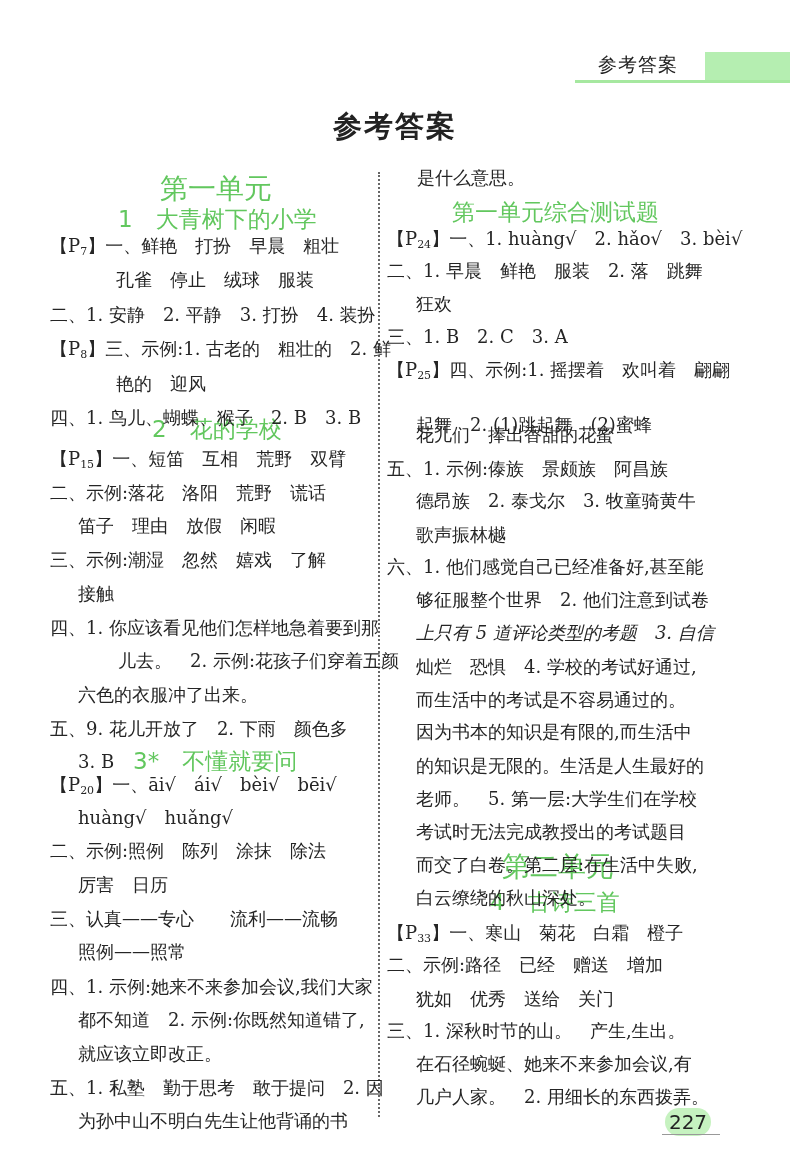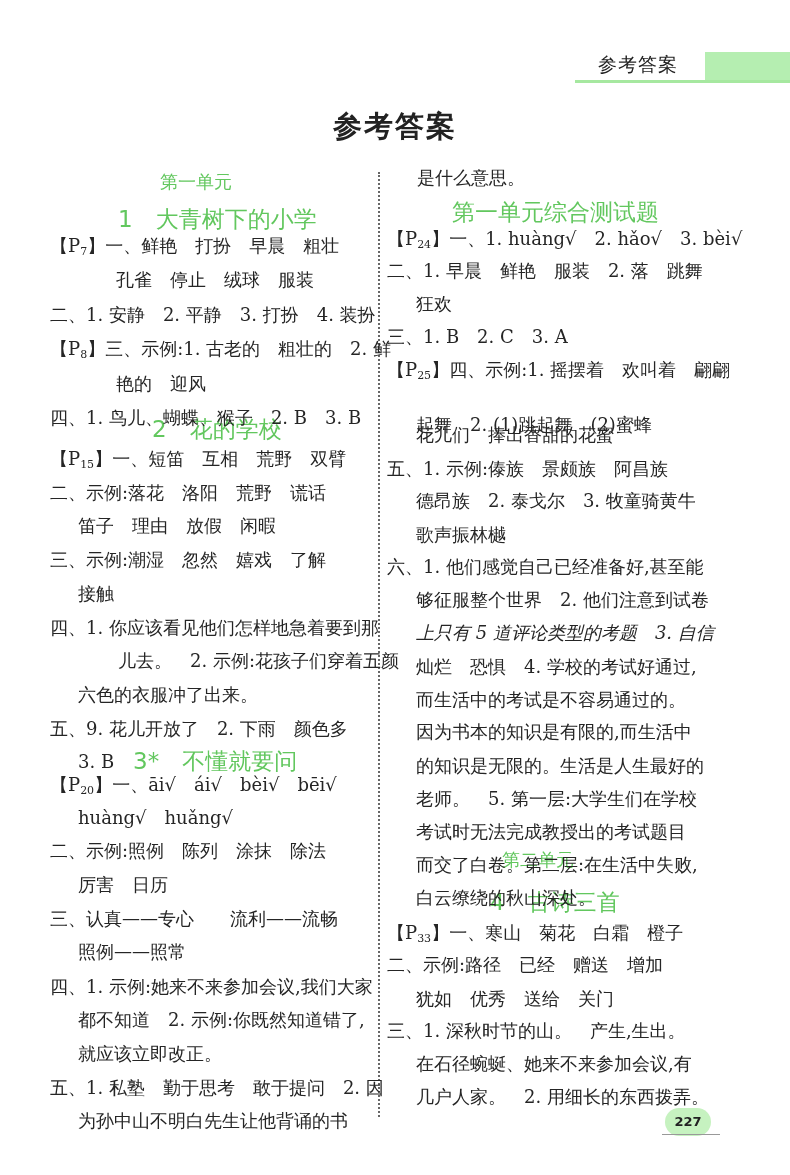--- a/index.html
+++ b/index.html
@@ -26,26 +26,26 @@
   }
   .divider {
     position: absolute; left: 378px; top: 172px; height: 945px; border-left: 2px dotted #666;
   }
   .line-row {
     position: absolute; font-size: 18px; line-height: 22px; white-space: pre; color: #252525;
   }
   .green-h {
     position: absolute; font-family: "DejaVu Sans", sans-serif; color: #62c75e; white-space: pre;
   }
-  .unit { font-size: 18px; }
+  .unit { font-size: 28px; }
   .lesson { font-size: 23px; }
   .sub { font-size: 11px; vertical-align: -3px; }
   .page-num {
     position: absolute; left: 665px; top: 1108px; width: 46px; height: 28px; border-radius: 14px;
-    background: #c6f2c0; font-family: "DejaVu Sans", sans-serif; font-weight: bold; font-size: 13px;
+    background: #c6f2c0; font-family: "DejaVu Sans", sans-serif; font-weight: normal; font-size: 20px;
     text-align: center; line-height: 28px; color: #222;
   }
   .page-num-line {
     position: absolute; left: 662px; top: 1134px; width: 58px; height: 1px; background: #999;
   }
 </style>
 </head>
 <body>
 
 <div class="header-tab">

